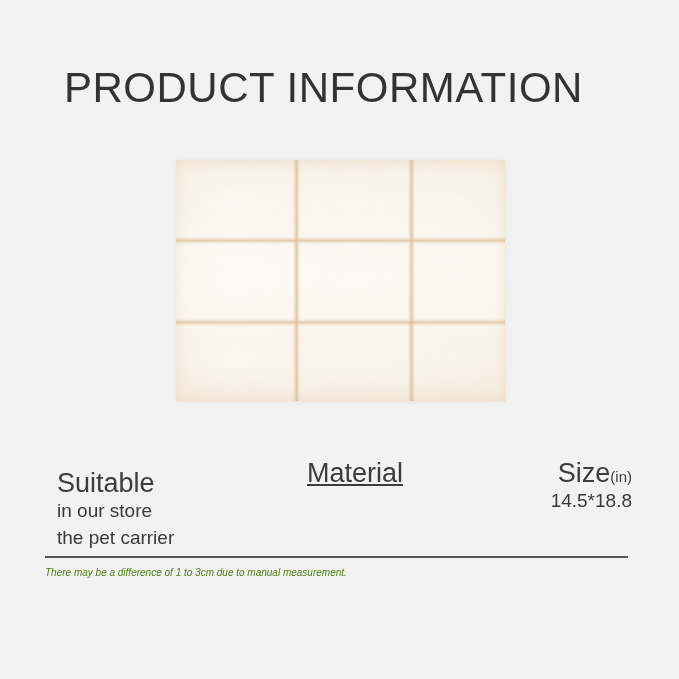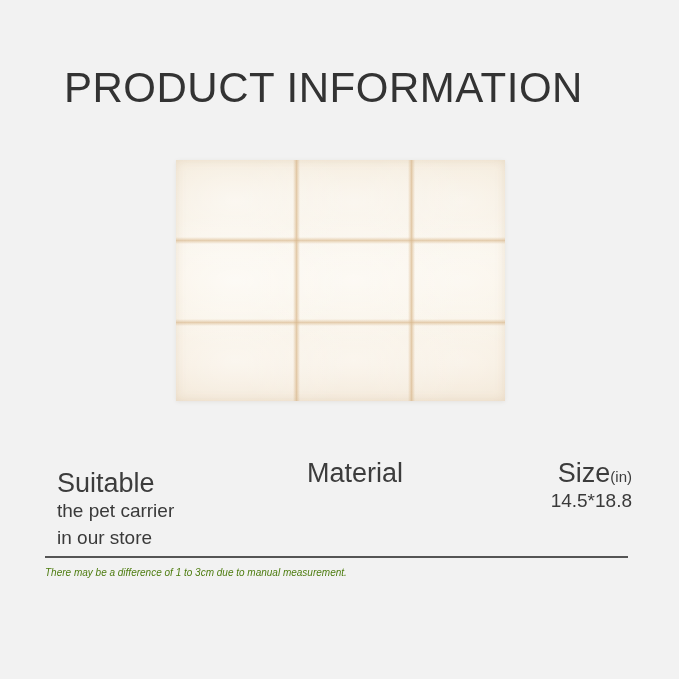--- a/index.html
+++ b/index.html
@@ -123,21 +123,21 @@
     margin-top: 8px;
   }
   .spec-col .spec-value {
     font-size: 19px;
     color: #3a3a3a;
     line-height: 1.42;
     white-space: nowrap;
   }
 
   .col-suitable { left: 45px;  top: 16px;  text-align: left; margin-left: 12px; }
-  .col-material { left: 307px; top: 6px;  text-align: left; }
+  .col-material { left: 307px; top: 6px;  text-align: left; text-decoration: underline; }
   .col-size     { left: 632px; top: 6px;  text-align: right; transform: translateX(-100%); }
   .col-material .spec-value { padding-left: 5px; }
   .col-size .spec-value { }
 
   
   .divider {
     position: absolute;
     left: 45px;
     top: 556px;
     width: 583px;
@@ -168,22 +168,22 @@
   <div class="seam seam-v seam-v2"></div>
   <div class="seam seam-h seam-h1"></div>
   <div class="seam seam-h seam-h2"></div>
   <div class="photo-edge"></div>
 </div>
 
 <div class="specs">
 
   <div class="spec-col col-suitable">
     <div class="spec-label">Suitable</div>
+    <div class="spec-value">in our store</div>
     <div class="spec-value">the pet carrier</div>
-    <div class="spec-value">in our store</div>
   </div>
 
   <div class="spec-col col-material">
     <div class="spec-label">Material</div>
   </div>
 
   <div class="spec-col col-size">
     <div class="spec-label"><span>Size</span><span class="unit">(in)</span></div>
     <div class="spec-value">14.5*18.8</div>
   </div>

